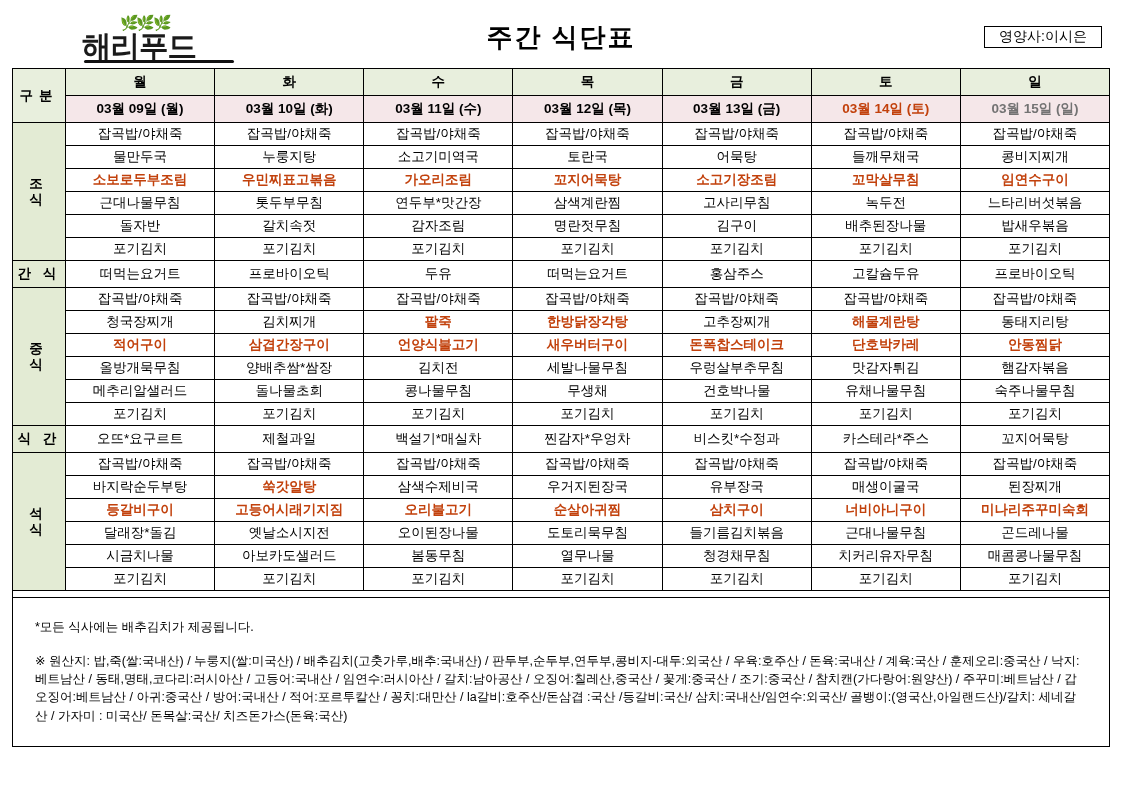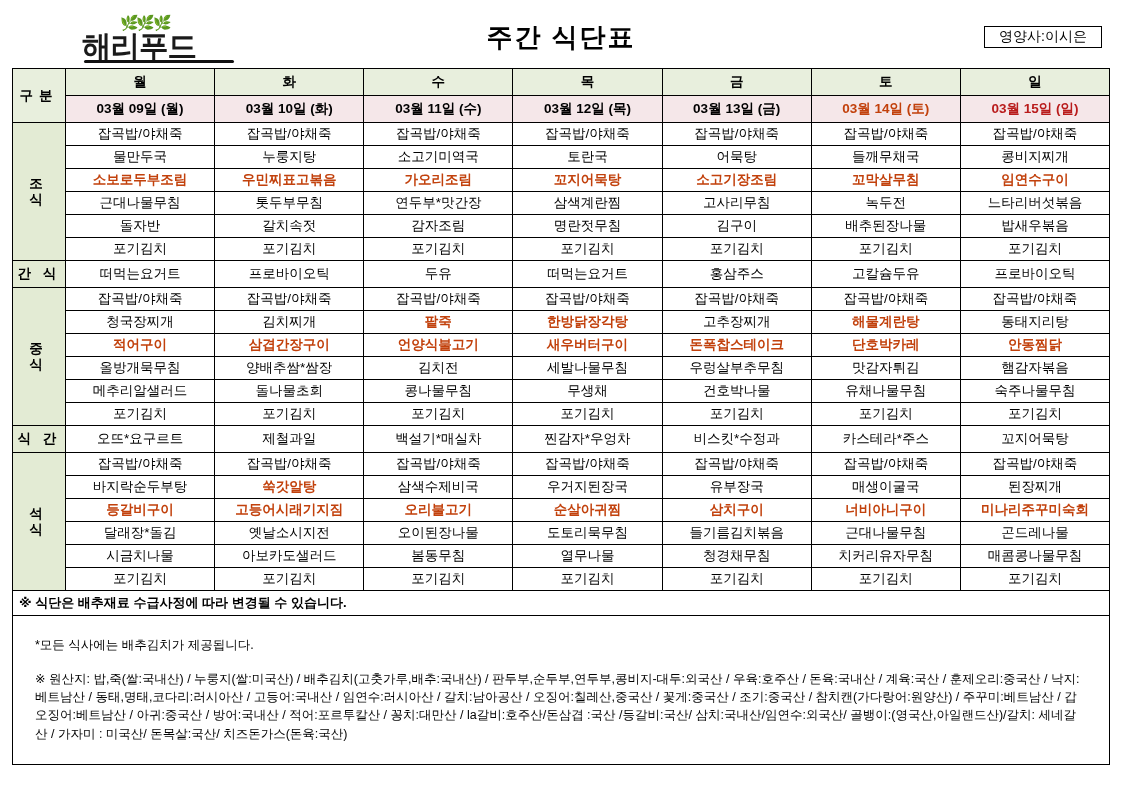--- a/index.html
+++ b/index.html
@@ -76,21 +76,21 @@
     background:#e8efdd;
     font-size:16px;font-weight:bold;
     height:26px;
   }
   .dates td{
     background:#f5e7e9;
     font-size:14px;font-weight:bold;
     height:26px;
   }
   .dates td.sat{color:#c2410c;margin-left:31px;}
-  .dates td.sun{color:#b91c1c;}
+  .dates td.sun{color:#737373;}
   .label-cell{
     background:#e3ebd4;
     font-weight:bold;
     font-size:15px;
     letter-spacing:6px;
     width:52px;
   }
   .label-cell span{display:inline-block;}
   .label-vert{line-height:1.15;}
   .meal-row td.dish{
@@ -342,21 +342,20 @@
           <td class="dish">포기김치</td>
           <td class="dish">포기김치</td>
           <td class="dish">포기김치</td>
           <td class="dish">포기김치</td>
           <td class="dish">포기김치</td>
         </tr>
       </tbody>
   </table>
 
   <div class="note1">
-    <span>※ 식단은 배추재료 수급사정에 따라 변경될 수 있습니다.</span>
   </div>
 
   <div class="note-block">
     <p>*모든 식사에는 배추김치가 제공됩니다.</p>
     <p>※ 원산지: 밥,죽(쌀:국내산) / 누룽지(쌀:미국산) / 배추김치(고춧가루,배추:국내산) / 판두부,순두부,연두부,콩비지-대두:외국산 / 우육:호주산 / 돈육:국내산 / 계육:국산 / 훈제오리:중국산 / 낙지:베트남산 / 동태,명태,코다리:러시아산 / 고등어:국내산 / 임연수:러시아산 / 갈치:남아공산 / 오징어:칠레산,중국산 / 꽃게:중국산 / 조기:중국산 / 참치캔(가다랑어:원양산) / 주꾸미:베트남산 / 갑오징어:베트남산 / 아귀:중국산 / 방어:국내산 / 적어:포르투칼산 / 꽁치:대만산 / la갈비:호주산/돈삼겹 :국산 /등갈비:국산/ 삼치:국내산/임연수:외국산/ 골뱅이:(영국산,아일랜드산)/갈치: 세네갈산 / 가자미 : 미국산/ 돈목살:국산/ 치즈돈가스(돈육:국산)</p>
   </div>
 
 </div>
 
 </body></html>

